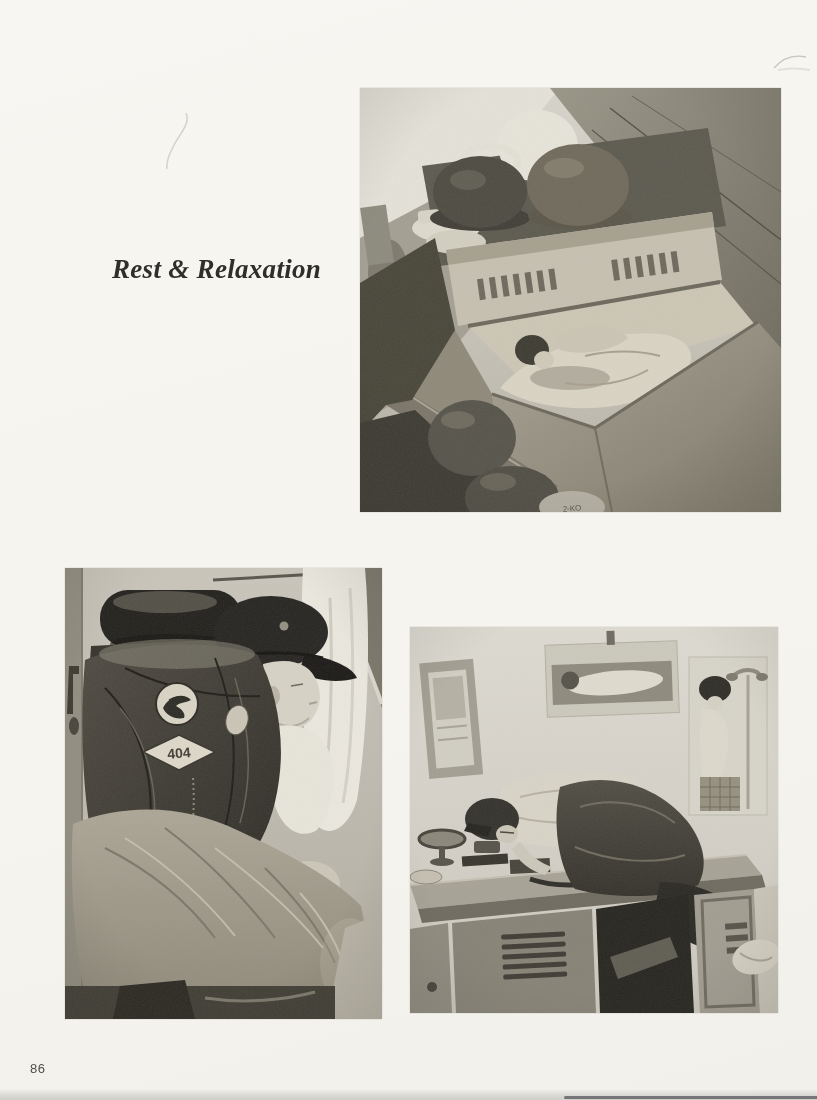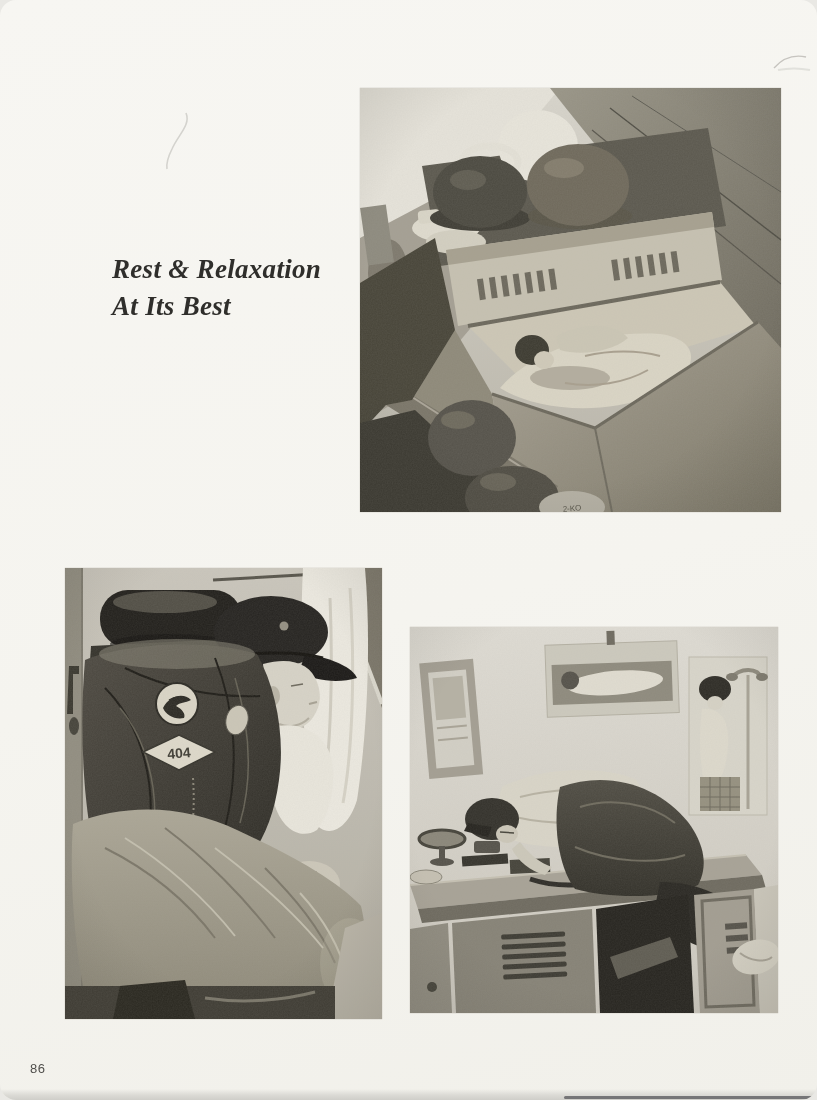--- a/index.html
+++ b/index.html
@@ -1,20 +1,19 @@
 <!DOCTYPE html>
 <html><head>
 <meta charset="utf-8">
 <style>
   html,body{margin:0;padding:0;background:#e9e8e4;}
   .page{
     position:relative;width:817px;height:1100px;overflow:hidden;
     background:linear-gradient(165deg,#f7f6f2 0%,#f5f4ef 55%,#f1f0ea 100%);
     font-family:"Liberation Serif","DejaVu Serif",serif;
-    border-radius:16px;
   }
   .title{
     position:absolute;left:112px;top:251px;
     font-weight:700;font-style:italic;font-size:27px;line-height:37px;
     color:#2f2e2b;letter-spacing:.3px;white-space:nowrap;
   }
   .photo{position:absolute;margin:0;padding:0;box-shadow:0 0 1px rgba(120,114,104,.55);}
   .photo svg{display:block;width:100%;height:100%;filter:blur(.4px);}
   .photo--bin{left:360px;top:88px;width:421px;height:424px;}
   .photo--chair{left:65px;top:568px;width:317px;height:451px;}
@@ -30,21 +29,20 @@
     background:#56555a;opacity:.75;border-radius:2px 0 0 2px;}
   .artifact{position:absolute;}
 </style>
 </head>
 <body>
 
 <div class="page">
 
   <div class="title">
     <div>Rest &amp; Relaxation</div>
-    <div>At Its Best</div>
   </div>
 
   <svg class="artifact" style="left:150px;top:105px;width:50px;height:70px" viewBox="0 0 50 70">
     <path d="M36,8 C41,20 28,30 22,44 C18,52 16,58 17,64" fill="none" stroke="#d4d3ce" stroke-width="1.6"></path>
   </svg>
   <svg class="artifact" style="left:770px;top:48px;width:44px;height:28px" viewBox="0 0 44 28">
     <path d="M4,20 C12,11 22,6 36,9" fill="none" stroke="#bab8b3" stroke-width="1.4" opacity=".8"></path>
     <path d="M8,22 C18,20 30,20 40,22" fill="none" stroke="#d9d8d3" stroke-width="2" opacity=".7"></path>
   </svg>
 

